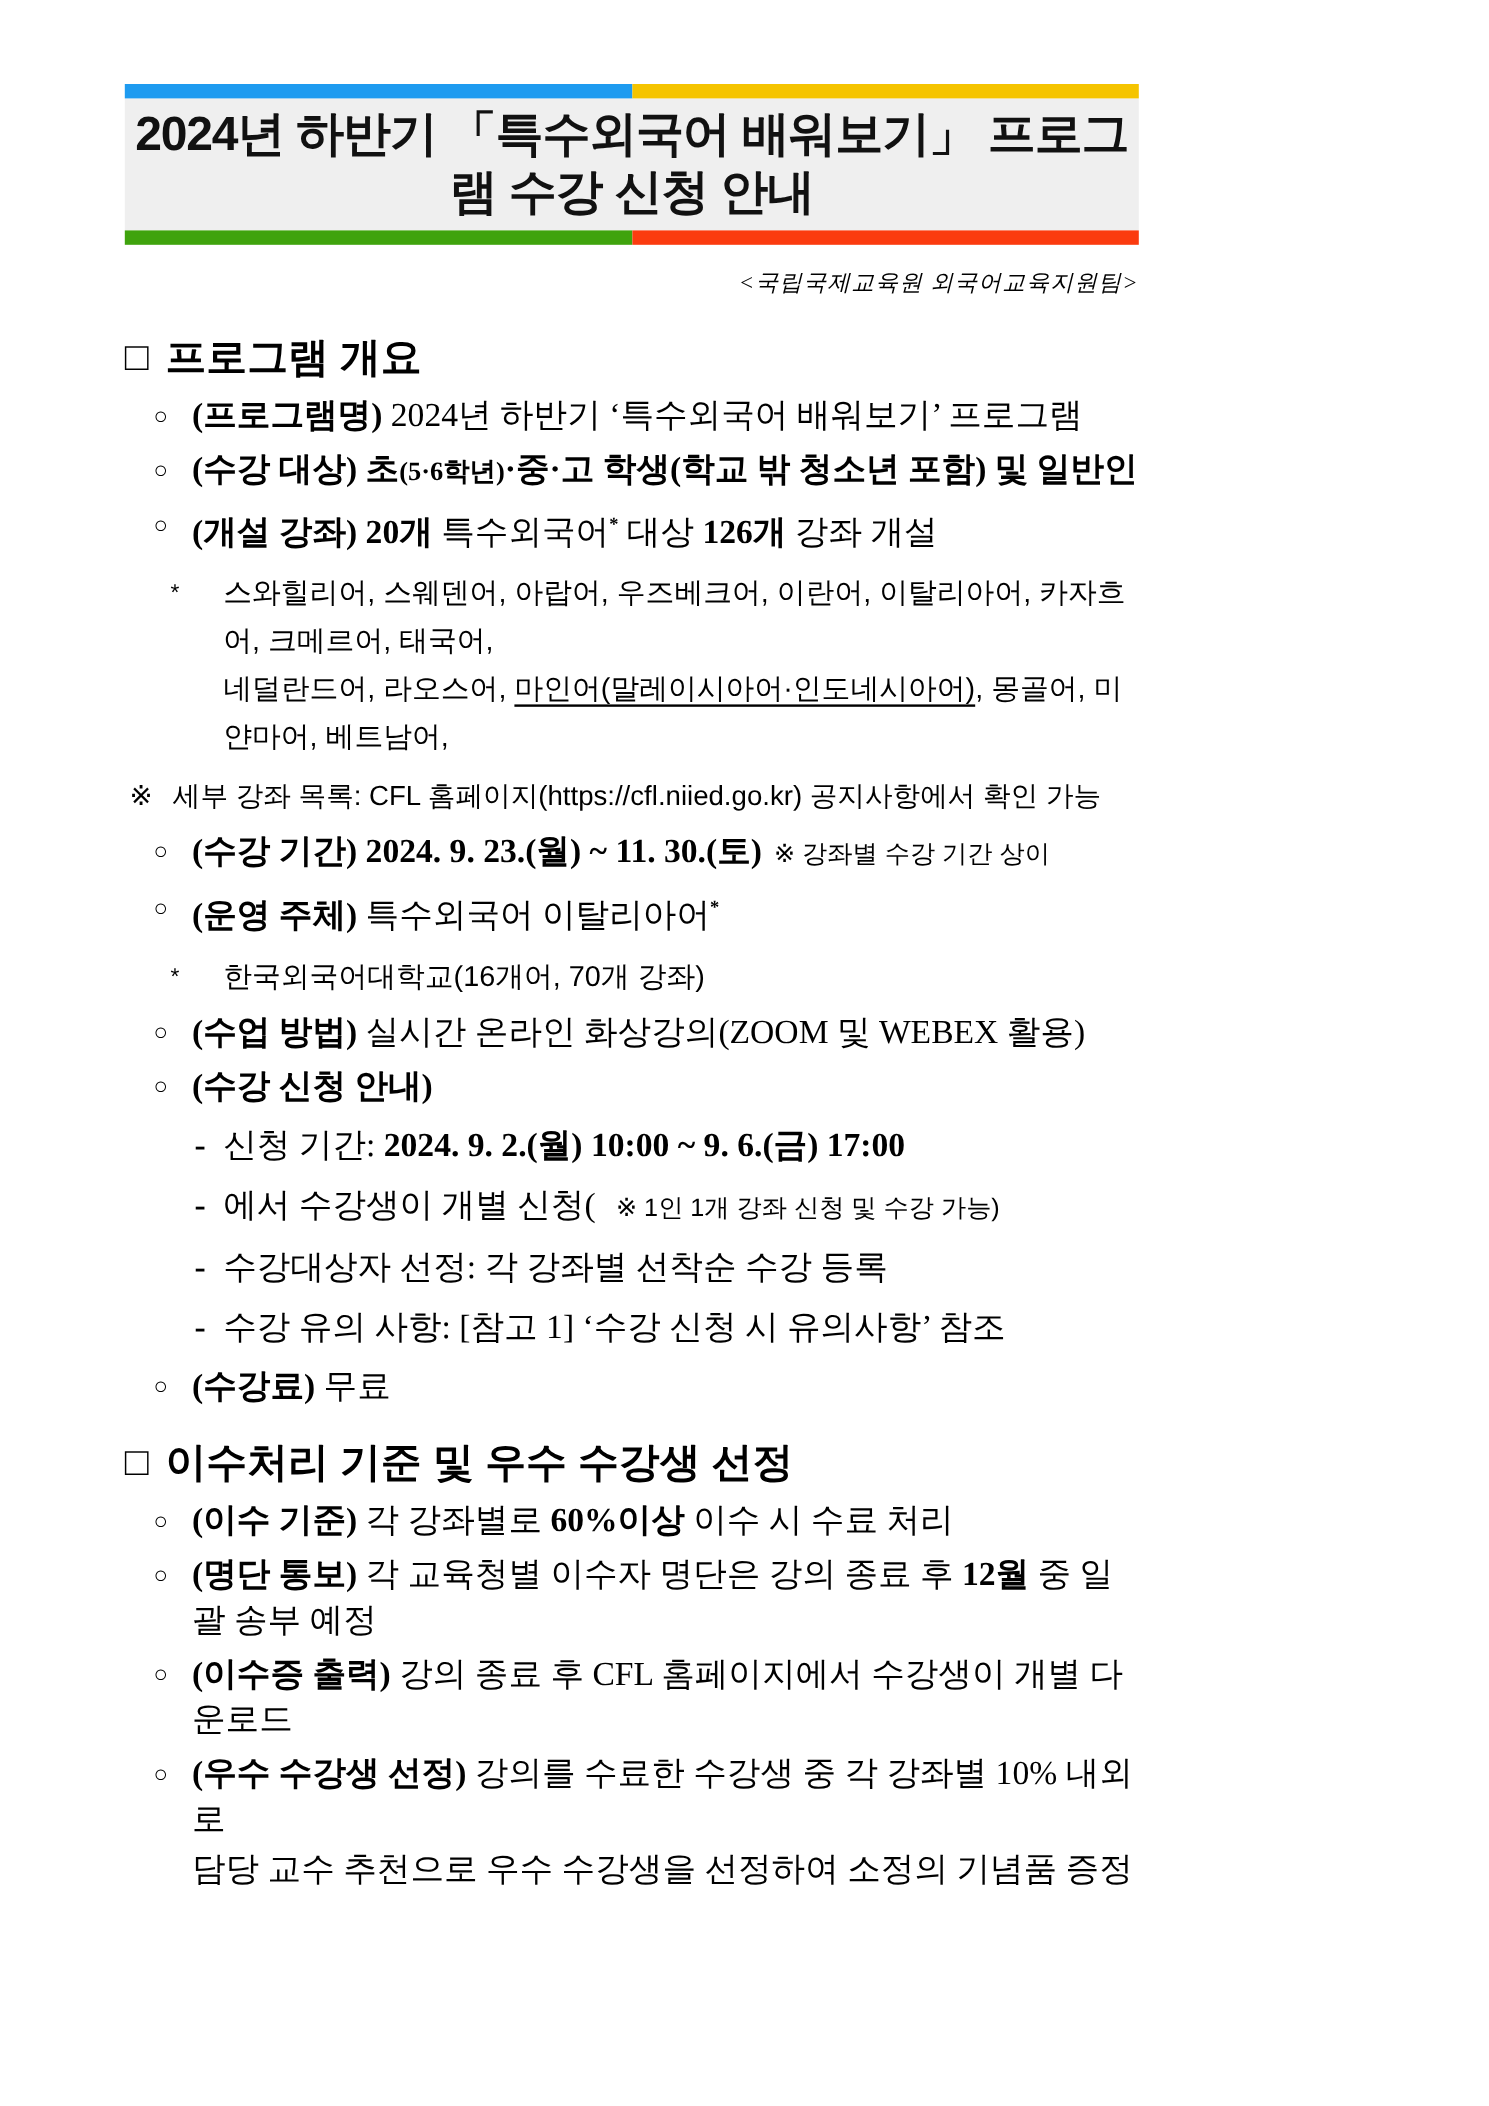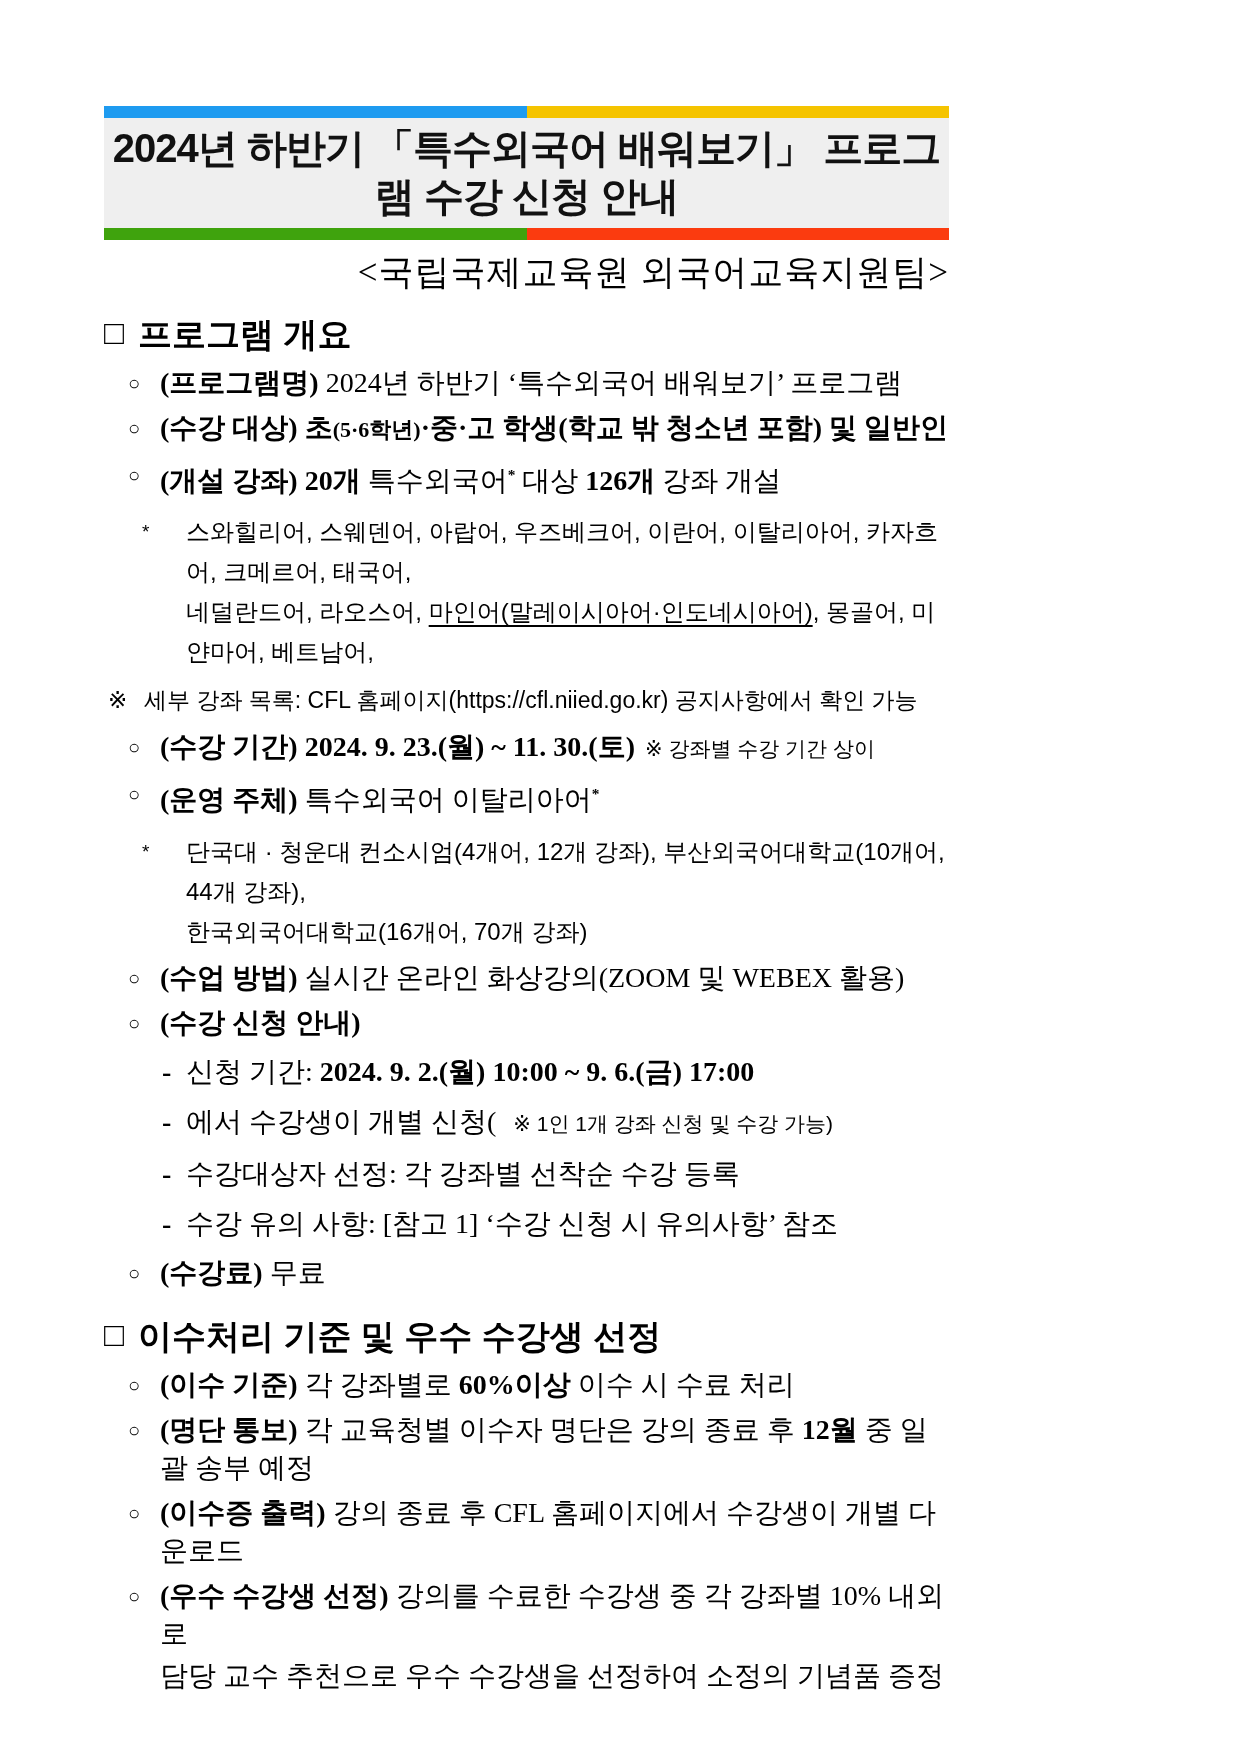--- a/index.html
+++ b/index.html
@@ -1,30 +1,30 @@
 <!DOCTYPE html>
 <html lang="ko"><head>
 <meta charset="utf-8">
 <style>
   html,body{margin:0;padding:0;background:#ffffff;}
   body{width:1241px;height:1755px;overflow:hidden;
        font-family:"Liberation Serif","DejaVu Serif",serif;color:#000;}
-  .page{box-sizing:border-box;width:1049px;height:1755px;padding:106px 100px 0 104px;}
+  .page{box-sizing:border-box;width:1049px;height:1755px;padding:70px 100px 0 104px;}
 
   
   .banner{width:100%;}
   .stripe{display:flex;height:12px;width:100%;}
   .stripe .half{flex:1 1 50%;height:100%;}
   .banner-title{background:#efefef;text-align:center;
     font-family:"Liberation Sans","DejaVu Sans",sans-serif;
     font-weight:900;font-size:40px;line-height:48px;padding:6px 0 8px;
     letter-spacing:-1px;color:#111;}
 
   
-  .byline{margin-top:16px;text-align:right;font-size:35px;line-height:34px;letter-spacing:1px;}
+  .byline{margin-top:16px;text-align:right;font-size:19px;line-height:34px;letter-spacing:1px;font-style:italic;}
 
   
   .sec-heading{display:flex;align-items:center;gap:14px;margin:22px 0 8px 0;
     font-family:"Liberation Sans","DejaVu Sans",sans-serif;
     font-weight:800;font-size:34px;line-height:44px;color:#000;}
   .sec-heading .sq{font-weight:700;font-size:33px;transform:translateY(-1px);}
 
   .item{display:flex;align-items:flex-start;}
   .item .marker{flex:0 0 auto;}
   .item .body{flex:1 1 auto;min-width:0;}
@@ -123,21 +123,20 @@
       </div>
       <div class="item bullet">
         <span class="marker">○</span>
         <div class="body">
           <div class="line"><span class="b">(운영 주체) </span><span>특수외국어 이탈리아어</span><span class="sup">*</span></div>
         </div>
       </div>
       <div class="item star">
         <span class="marker">*</span>
         <div class="body">
-          <div class="line"><span>단국대 · 청운대 컨소시엄(4개어, 12개 강좌), 부산외국어대학교(10개어, 44개 강좌),</span></div>
           <div class="line"><span>한국외국어대학교(16개어, 70개 강좌)</span></div>
         </div>
       </div>
       <div class="item bullet">
         <span class="marker">○</span>
         <div class="body">
           <div class="line"><span class="b">(수업 방법) </span><span>실시간 온라인 화상강의(ZOOM 및 WEBEX 활용)</span></div>
         </div>
       </div>
       <div class="item bullet">

